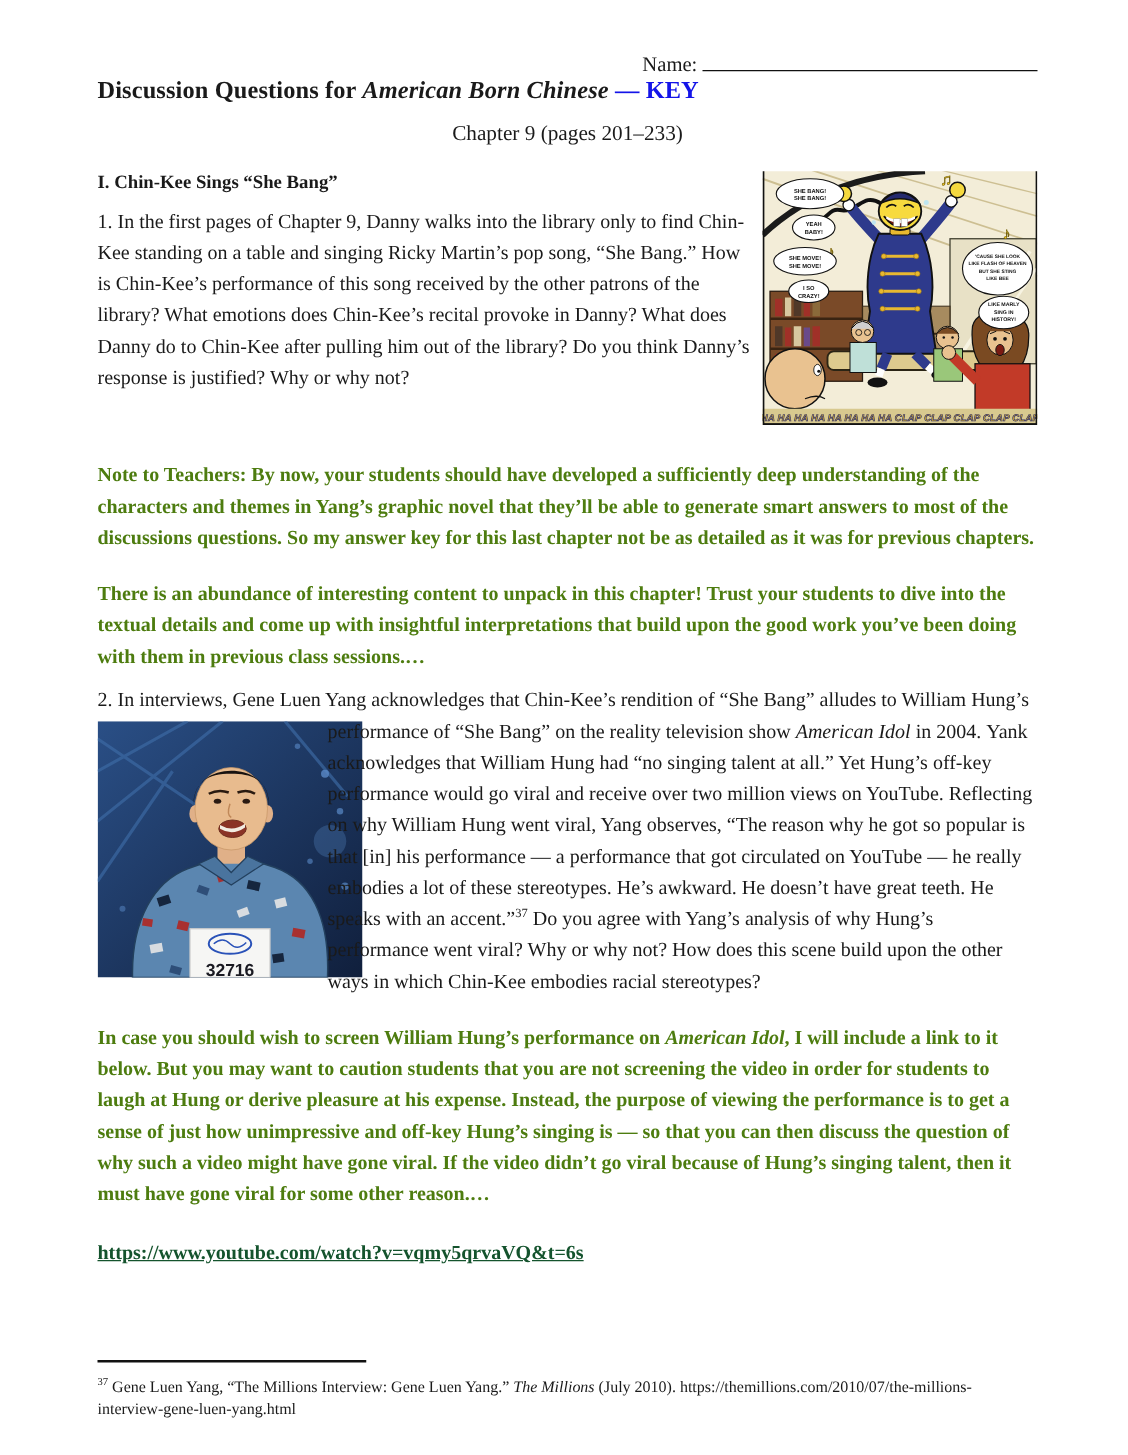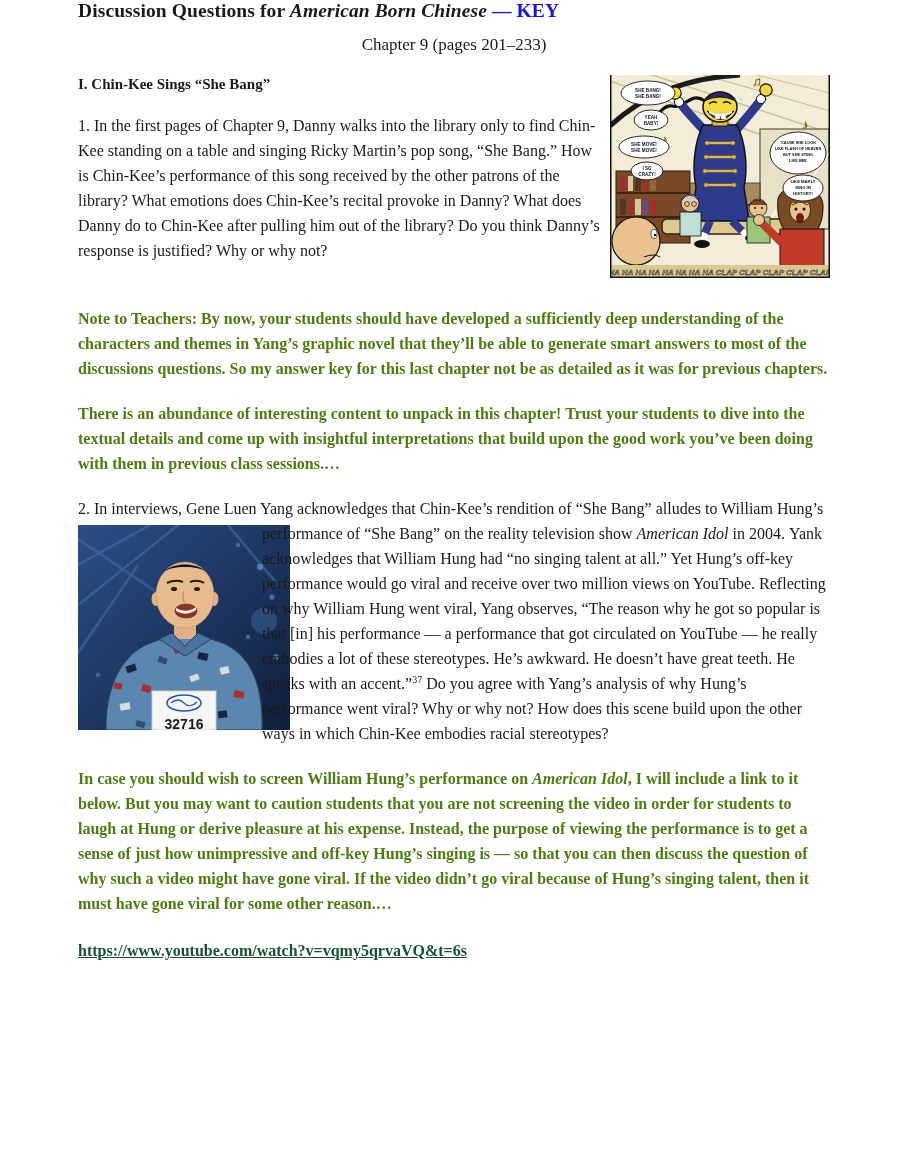--- a/index.html
+++ b/index.html
@@ -46,21 +46,21 @@
     margin-top: 13px;
   }
   .sec-heading {
     font-size: 15px;
     font-weight: bold;
     margin-top: 25px;
   }
   p.body-text {
     font-size: 16px;
     line-height: 25px;
-    margin-top: 20px;
+    margin-top: 10px;
     text-align: left;
   }
   p.note {
     font-size: 16px;
     line-height: 25px;
     margin-top: 20px;
     font-weight: bold;
     color: #4d7c0f;
   }
   p.note .italic { font-style: italic; }
@@ -103,20 +103,24 @@
   .footnote sup { font-size: 8.5px; }
   svg { display: block; }
   svg text { font-family: "Liberation Sans", sans-serif; }
 </style>
 </head>
 <body>
 
 <div class="page">
   <div class="content">
 
+    <div class="name-row">
+      <span>Name:</span>
+      <span class="name-blank"></span>
+    </div>
 
     <div class="doc-title">
       <span>Discussion Questions for </span><span class="book">American Born Chinese</span><span class="key-part"> — </span><span class="key-part">KEY</span>
     </div>
     <div class="doc-subtitle">Chapter 9 (pages 201–233)</div>
 
     <div class="sec1-wrap">
       <span class="comic-float">
         <svg viewBox="0 0 220 207" width="220" height="207">
 
@@ -348,13 +352,17 @@
     </div>
 
     <p class="note"><span>In case you should wish to screen William Hung’s performance on </span><span class="italic">American Idol</span><span>, I will include a link to it below. But you may want to caution students that you are not screening the video in order for students to laugh at Hung or derive pleasure at his expense. Instead, the purpose of viewing the performance is to get a sense of just how unimpressive and off-key Hung’s singing is — so that you can then discuss the question of why such a video might have gone viral. If the video didn’t go viral because of Hung’s singing talent, then it must have gone viral for some other reason.…</span></p>
 
     <div class="link-row">
       <a href="#">https://www.youtube.com/watch?v=vqmy5qrvaVQ&amp;t=6s</a>
     </div>
 
   </div>
 
+  <div class="footnote">
+    <div class="footnote-rule"></div>
+    <div><sup>37</sup><span> Gene Luen Yang, “The Millions Interview: Gene Luen Yang.” </span><span class="italic">The Millions</span><span> (July 2010). https://themillions.com/2010/07/the-millions-interview-gene-luen-yang.html</span></div>
+  </div>
 </div>
 
 </body></html>

